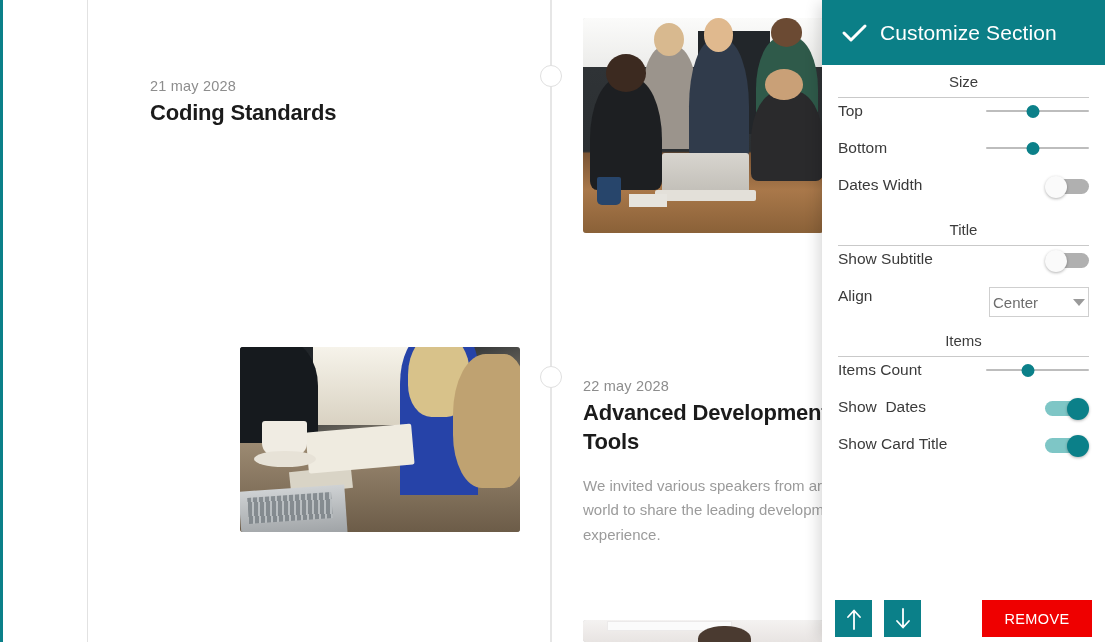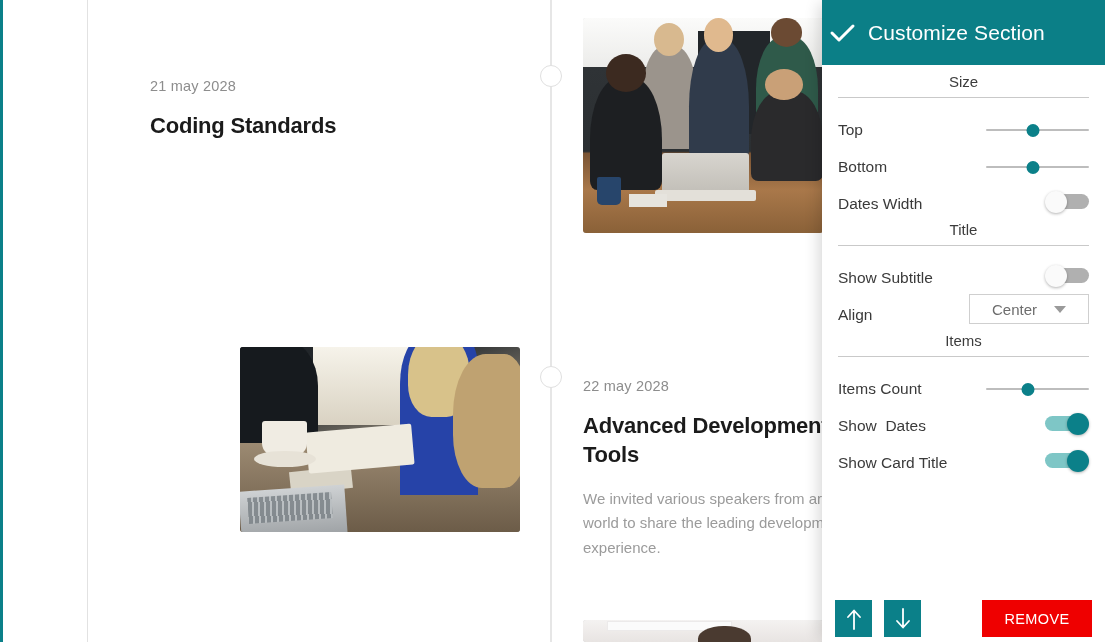--- a/index.html
+++ b/index.html
@@ -34,21 +34,21 @@
   .tl-dot.d1 { left: 540px; top: 65px; }
   .tl-dot.d2 { left: 540px; top: 366px; }
 
   
   .card { position: absolute; }
   .card-date {
     font-size: 14.5px; color: #8d8d8d; letter-spacing: .2px;
   }
   .card-title {
     font-size: 22px; font-weight: bold; color: #1b1b1b;
-    letter-spacing: -.2px; line-height: 1.32; margin-top: 17px;
+    letter-spacing: -.2px; line-height: 1.32; margin-top: 4px;
   }
   .card-text {
     font-size: 15px; color: #9b9b9b; line-height: 1.62; margin-top: 18px;
   }
 
   .card-left { left: 150px; top: 78px; width: 370px; }
   .card-right { left: 583px; top: 378px; width: 300px; text-align: left; }
 
   
   .photo {
@@ -177,37 +177,37 @@
 
   
   .panel {
     position: absolute; right: 0; top: 0; width: 283px; height: 642px;
     background: #ffffff;
     box-shadow: -7px 0 14px -4px rgba(0,0,0,0.16);
     z-index: 5;
   }
   .panel-header {
     height: 65px; background: #0b7f87;
-    display: flex; align-items: center; 
+    display: flex; align-items: center; padding-left: 12px;
   }
   .check-icon { width: 40px; height: 40px; flex: none; }
   .panel-title {
     color: #ffffff; font-size: 21px; margin-left: 6px; letter-spacing: .1px;
   }
 
   .panel-body { padding: 0 16px; position: relative; height: 577px; }
 
   .section-label {
     text-align: center; font-size: 15px; color: #3c3c3c;
     padding-top: 8px; padding-bottom: 7px;
   }
   .section-rule { height: 1px; background: #c9c9c9; margin-bottom: 4px; }
 
   .row {
-    display: flex; align-items: flex-end; justify-content: space-between;
+    display: flex; align-items: flex-start; justify-content: space-between;
     height: 37px;
   }
   .row-label { font-size: 15.5px; color: #3a3a3a; white-space: pre; }
 
   
   .slider { position: relative; width: 103px; height: 18px; }
   .slider .track {
     position: absolute; left: 0; top: 8px; width: 100%; height: 2px;
     background: #bdbdbd; border-radius: 2px;
   }
@@ -226,23 +226,23 @@
     position: absolute; top: 0; width: 22px; height: 22px; border-radius: 50%;
     box-shadow: 0 1px 3px rgba(0,0,0,.3);
   }
   .toggle.on  .tr { background: #7ec6c6; }
   .toggle.on  .kn { left: 22px; background: #0b8089; }
   .toggle.off .tr { background: #b0b0b0; left: 4px; }
   .toggle.off .kn { left: 0; background: #fafafa; }
 
   
   .select {
-    width: 120px; height: 30px; border: 1px solid #cfcfcf; background: #fff;
+    width: 100px; height: 30px; border: 1px solid #cfcfcf; background: #fff;
     display: flex; align-items: center; justify-content: space-between;
-    padding: 0 22px; font-size: 15px; color: #6d6d6d;
+    padding: 0 3px; font-size: 15px; color: #6d6d6d;
   }
   .caret {
     width: 0; height: 0; border-left: 6px solid transparent;
     border-right: 6px solid transparent; border-top: 7px solid #9a9a9a;
   }
 
   
   .panel-footer {
     position: absolute; left: 0; bottom: 0; width: 283px; height: 47px;
     display: flex; align-items: center; padding: 0 13px;

